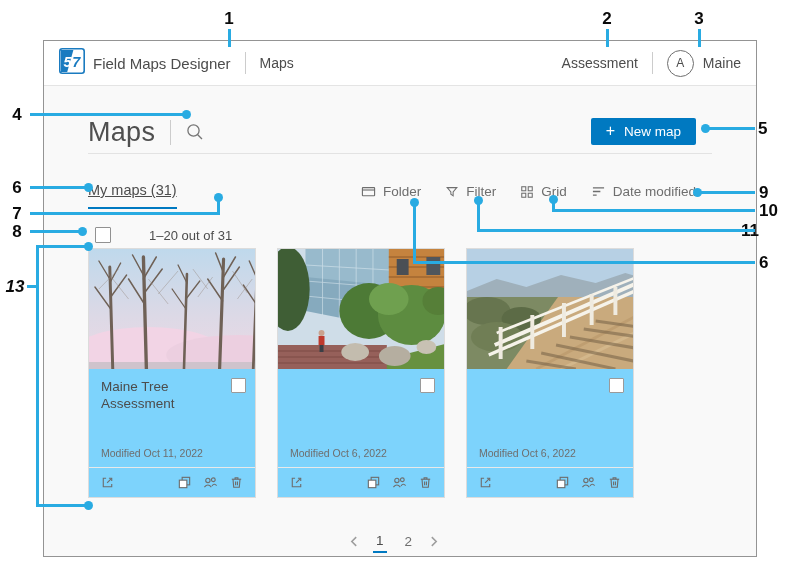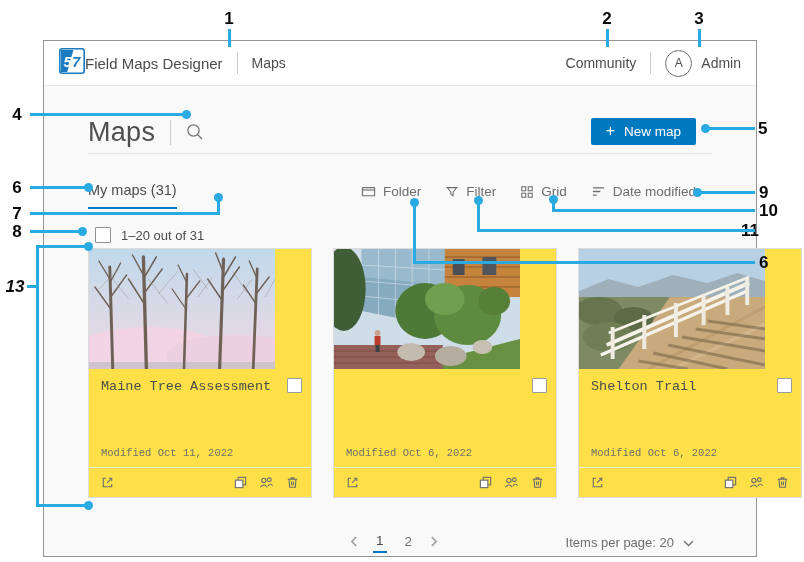--- a/index.html
+++ b/index.html
@@ -8,51 +8,51 @@
     font-family:"Liberation Sans",sans-serif;color:#4c4c4c;
     -webkit-font-smoothing:antialiased;
   }
   :root{--accent:#0079c1;--callout:#29abe2;}
 
   
   .frame{position:absolute;left:43px;top:40px;width:712px;height:515px;
          border:1px solid #949494;background:#f9f9f9;}
   .hdr{position:absolute;left:0;top:0;right:0;height:45px;background:#fff;
        border-bottom:1px solid #e4e4e4;display:flex;align-items:center;padding:0 15px;box-sizing:border-box;}
-  .brand{font-size:15px;color:#4c4c4c;margin-left:0;white-space:nowrap;}
+  .brand{font-size:15px;color:#4c4c4c;margin-left:8px;white-space:nowrap;}
   .vdiv{width:1px;height:22px;background:#ccc;margin:0 14px;flex:0 0 auto;}
   .vdiv.tall{height:25px;margin:0 15px;}
   .hnav{font-size:14px;color:#4c4c4c;cursor:pointer;}
   .hspace{flex:1;}
   .hlink{font-size:14px;color:#4c4c4c;cursor:pointer;}
   .avatar{width:25px;height:25px;border:1px solid #6e6e6e;border-radius:50%;display:flex;
           align-items:center;justify-content:center;font-size:12px;color:#4c4c4c;background:#fff;}
   .huser{font-size:14px;margin-left:9px;}
 
   .title-row{position:absolute;left:44px;top:74px;height:34px;display:flex;align-items:center;}
   .page-title{font-size:27px;color:#4f4f4f;letter-spacing:.3px;}
   .new-map{position:absolute;top:77px;right:60px;height:27px;background:var(--accent);
            border:none;border-radius:2px;color:#fff;font-size:13.5px;font-family:inherit;
            display:flex;align-items:center;gap:9px;padding:0 15px;cursor:pointer;}
   .new-map .plus{font-size:16px;line-height:1;font-weight:400;margin-top:-1px;}
   .hr{position:absolute;left:44px;right:44px;top:112px;height:1px;background:#e3e3e3;}
 
-  .tabs{position:absolute;left:44px;top:141px;display:flex;gap:26px;}
+  .tabs{position:absolute;left:44px;top:141px;display:flex;gap:26px;text-decoration:underline;}
   .tab{font-size:14.5px;color:#6e6e6e;padding-bottom:9px;cursor:pointer;white-space:nowrap;}
   .tab.active{color:#4c4c4c;border-bottom:2px solid var(--accent);}
   .tools{position:absolute;right:60px;top:143px;display:flex;gap:24px;align-items:center;}
   .tool{display:flex;align-items:center;gap:7px;font-size:13.5px;color:#6e6e6e;cursor:pointer;white-space:nowrap;}
   .tool svg{display:block;}
 
   .sel-row{position:absolute;left:51px;top:186px;display:flex;align-items:center;gap:10px;}
   .cb{width:14px;height:14px;border:1px solid #919191;background:#fff;border-radius:1px;display:inline-block;}
-  .sel-label{font-size:13px;color:#4c4c4c;}
+  .sel-label{font-size:13px;color:#4c4c4c;margin-left:28px;}
 
   .cards{position:absolute;left:44px;top:207px;display:flex;gap:21px;}
-  .card{width:224px;height:250px;background:#fde047;border:1px solid #dcdcdc;box-sizing:border-box;position:relative;font-family:Liberation Mono, monospace;}
+  .card{width:168px;height:250px;background:#7dd3fc;border:1px solid #dcdcdc;box-sizing:border-box;position:relative;}
   .thumb{width:100%;height:120px;overflow:hidden;display:block;}
   .thumb svg{display:block;}
   .cbody{position:relative;height:99px;}
   .ctitle{position:absolute;left:12px;top:10px;right:30px;font-size:13.5px;color:#4c4c4c;line-height:1.25;}
   .ccb{position:absolute;right:9px;top:9px;width:13px;height:13px;border:1px solid #9a9a9a;background:#fff;border-radius:1px;}
   .cmod{position:absolute;left:12px;bottom:9px;font-size:10.5px;color:#6e6e6e;margin-top:32px;}
   .cfoot{position:absolute;left:0;right:0;bottom:0;height:30px;border-top:1px solid #e9e9e9;
          display:flex;align-items:center;justify-content:space-between;padding:0 11px;box-sizing:border-box;}
   .fright{display:flex;align-items:center;gap:11px;}
   .icobtn{display:flex;align-items:center;cursor:pointer;}
@@ -82,26 +82,26 @@
         <rect x="0.8" y="0.8" width="24.4" height="24.4" rx="2.5" fill="#fff" stroke="#1a7bc0" stroke-width="1.6"></rect>
         <path d="M2 2 h12.4 L8.2 24 H2 Z" fill="#1a7bc0"></path>
         <text x="4.6" y="18.6" font-size="14.5" font-style="italic" font-weight="bold" fill="#fff" font-family="Liberation Sans,sans-serif">5</text>
         <text x="13.2" y="18.6" font-size="14.5" font-style="italic" font-weight="bold" fill="#1a7bc0" font-family="Liberation Sans,sans-serif">7</text>
       </svg>
     </span>
     <span class="brand">Field Maps Designer</span>
     <span class="vdiv"></span>
     <span class="hnav">Maps</span>
     <span class="hspace"></span>
-    <span class="hlink">Community</span>
+    <span class="hlink">Assessment</span>
     <span class="vdiv"></span>
     <span class="avatar">
         <span>A</span>
       </span>
-    <span class="huser">Admin</span>
+    <span class="huser">Maine</span>
   </header>
 
   <div class="title-row">
     <span class="page-title">Maps</span>
     <span class="vdiv tall"></span>
     <span class="icobtn">
       <svg width="18" height="18" viewBox="0 0 18 18" fill="none" stroke="#757575" stroke-width="1.3">
         <circle cx="7.5" cy="7.5" r="5.6"></circle>
           <path d="M11.7 11.7 L16 16"></path>
       </svg>
@@ -330,21 +330,20 @@
             <path d="M34,78 L34,110"></path>
               <path d="M66,66 L66,100"></path>
               <path d="M98,54 L98,88"></path>
             <path d="M126,45 L126,76"></path>
               <path d="M150,38 L150,66"></path>
               <path d="M170,30 L170,56"></path>
           </g>
         </svg>
       </div>
       <div class="cbody">
-        <span class="ctitle">Shelton Trail</span>
         <span class="ccb"></span>
         <span class="cmod">Modified Oct 6, 2022</span>
       </div>
       <div class="cfoot">
         <span class="icobtn">
           <svg width="15" height="15" viewBox="0 0 16 16" fill="none" stroke="#6e6e6e" stroke-width="1.2">
             <path d="M6.5 3.5 H3.5 V12.5 H12.5 V9.5"></path>
               <path d="M9.5 3.5 H12.5 V6.5"></path>
               <path d="M12.3 3.7 L7.6 8.4"></path>
           </svg>
@@ -384,28 +383,20 @@
         </svg>
     </span>
     <span class="pnum current">1</span>
     <span class="pnum">2</span>
     <span class="pchev">
       <svg width="8" height="11" viewBox="0 0 7 10" fill="none" stroke="#9e9e9e" stroke-width="1.4">
           <path d="M1.5 1 L5.5 5 L1.5 9"></path>
         </svg>
     </span>
   </div>
-  <div class="ipp">
-    <span>Items per page: 20</span>
-    <span>
-      <svg width="11" height="7" viewBox="0 0 11 7" fill="none" stroke="#6e6e6e" stroke-width="1.3">
-          <path d="M1 1 L5.5 5.5 L10 1"></path>
-        </svg>
-    </span>
-  </div>
 </div>
 
 <div class="co-num" style="left:222px;top:9px;width:14px;">1</div>
 <div class="co-l" style="left:228px;top:29px;height:18px;"></div>
 
 <div class="co-num" style="left:600px;top:9px;width:14px;">2</div>
 <div class="co-l" style="left:606px;top:29px;height:18px;"></div>
 
 <div class="co-num" style="left:692px;top:9px;width:14px;">3</div>
 <div class="co-l" style="left:698px;top:29px;height:18px;"></div>

